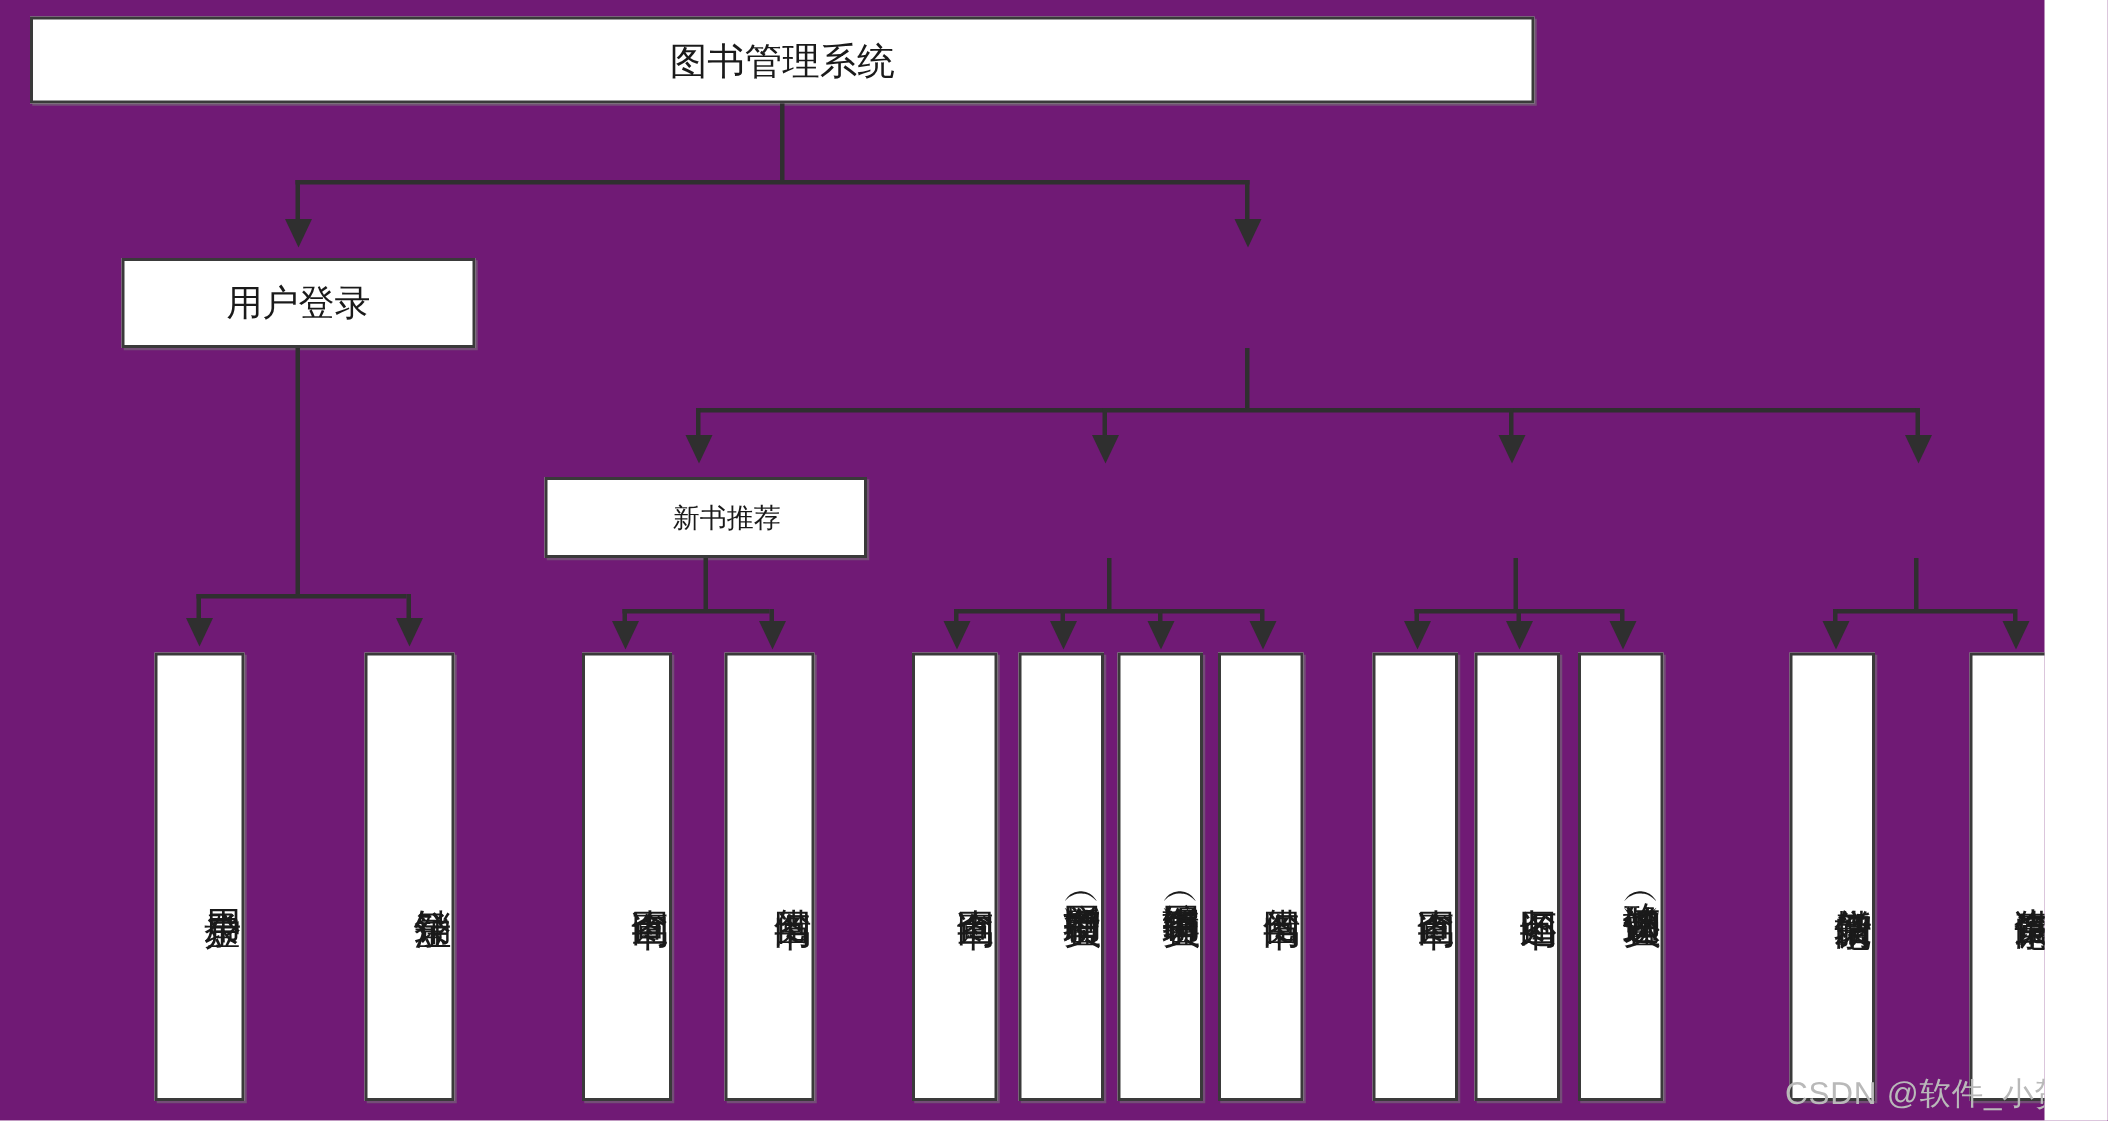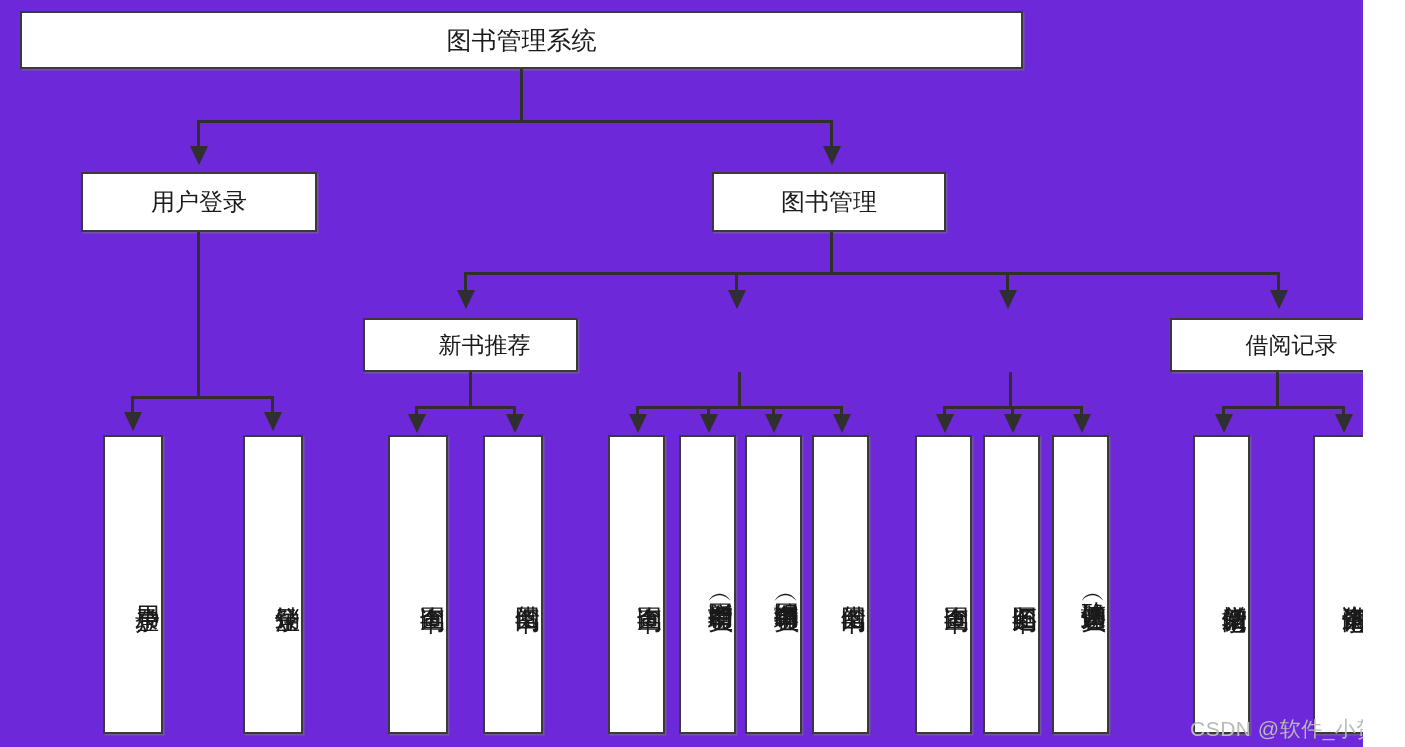--- a/index.html
+++ b/index.html
@@ -7,42 +7,42 @@
     padding: 0;
     background: #ffffff;
   }
   body {
     font-family: "Liberation Sans", "DejaVu Sans", sans-serif;
   }
   #canvas {
     position: relative;
     width: 1363px;
     height: 747px;
-    background: #6d28d9;
+    background: #701a75;
     overflow: hidden;
   }
   .node {
     position: absolute;
     box-sizing: border-box;
     border: 2px solid #3a3a3a;
     background: #ffffff;
     display: flex;
     align-items: center;
     justify-content: center;
     color: #1a1a1a;
     box-shadow: 1.5px 1.5px 0 rgba(120,120,120,0.55);
   }
   .node.root {
     font-size: 25px;
   }
   .node.l1 {
     font-size: 24px;
   }
   .node.l2 {
-    font-size: 23px;
+    font-size: 18px;
     padding-left: 28px;
   }
   .node.leaf {
     writing-mode: vertical-rl;
     text-orientation: upright;
     font-size: 25px;
     line-height: 1.08;
     letter-spacing: 1px;
     align-items: flex-start;
     justify-content: center;
@@ -88,23 +88,20 @@
   <div class="conn h" style="left:197px; top:120px; width:636px;"></div>
 
   <div class="conn v" style="left:197px; top:120px; height:28px;"></div>
   <div class="arrow" style="left:190px; top:146px;"></div>
   <div class="conn v" style="left:830px; top:120px; height:28px;"></div>
   <div class="arrow" style="left:823px; top:146px;"></div>
 
   <div class="node l1" style="left:81px; top:172px; width:236px; height:60px;">
     <span>用户登录</span>
   </div>
-  <div class="node l1" style="left:712px; top:172px; width:234px; height:60px;">
-    <span>图书管理</span>
-  </div>
 
   <div class="conn v" style="left:197px; top:232px; height:164px;"></div>
   <div class="conn h" style="left:131px; top:396px; width:140px;"></div>
   <div class="conn v" style="left:131px; top:396px; height:18px;"></div>
   <div class="arrow" style="left:124px; top:412px;"></div>
   <div class="conn v" style="left:271px; top:396px; height:18px;"></div>
   <div class="arrow" style="left:264px; top:412px;"></div>
 
   <div class="node leaf" style="left:103px; top:435px; width:60px; height:299px;">
     <span>用户登录</span>
@@ -120,23 +117,20 @@
   <div class="conn v" style="left:735px; top:272px; height:20px;"></div>
   <div class="arrow" style="left:728px; top:290px;"></div>
   <div class="conn v" style="left:1006px; top:272px; height:20px;"></div>
   <div class="arrow" style="left:999px; top:290px;"></div>
   <div class="conn v" style="left:1277px; top:272px; height:20px;"></div>
   <div class="arrow" style="left:1270px; top:290px;"></div>
 
   <div class="node l2" style="left:363px; top:318px; width:215px; height:54px;">
     <span>新书推荐</span>
   </div>
-  <div class="node l2" style="left:1170px; top:318px; width:215px; height:54px;">
-    <span>借阅记录</span>
-  </div>
 
   <div class="conn v" style="left:469px; top:372px; height:34px;"></div>
   <div class="conn h" style="left:415px; top:406px; width:98px;"></div>
   <div class="conn v" style="left:415px; top:406px; height:10px;"></div>
   <div class="arrow" style="left:408px; top:414px;"></div>
   <div class="conn v" style="left:513px; top:406px; height:10px;"></div>
   <div class="arrow" style="left:506px; top:414px;"></div>
 
   <div class="node leaf" style="left:388px; top:435px; width:60px; height:299px;">
     <span>查询图书</span>

